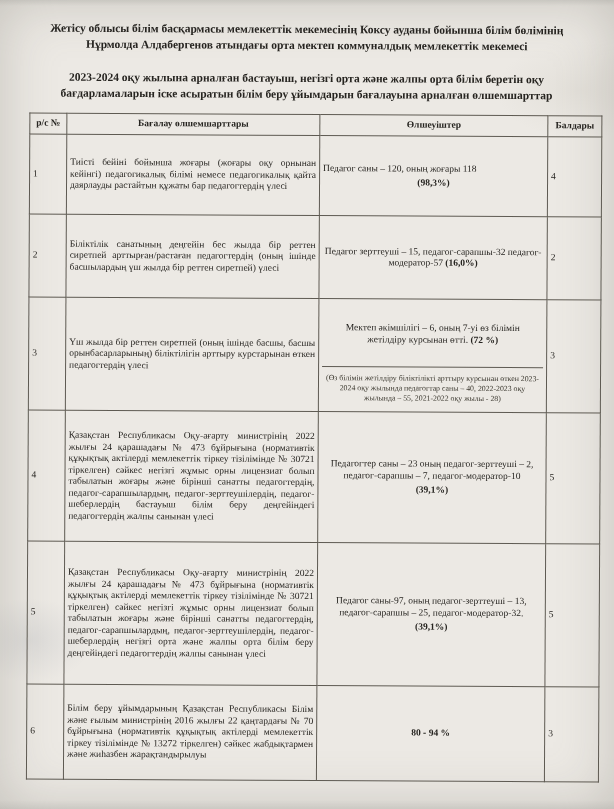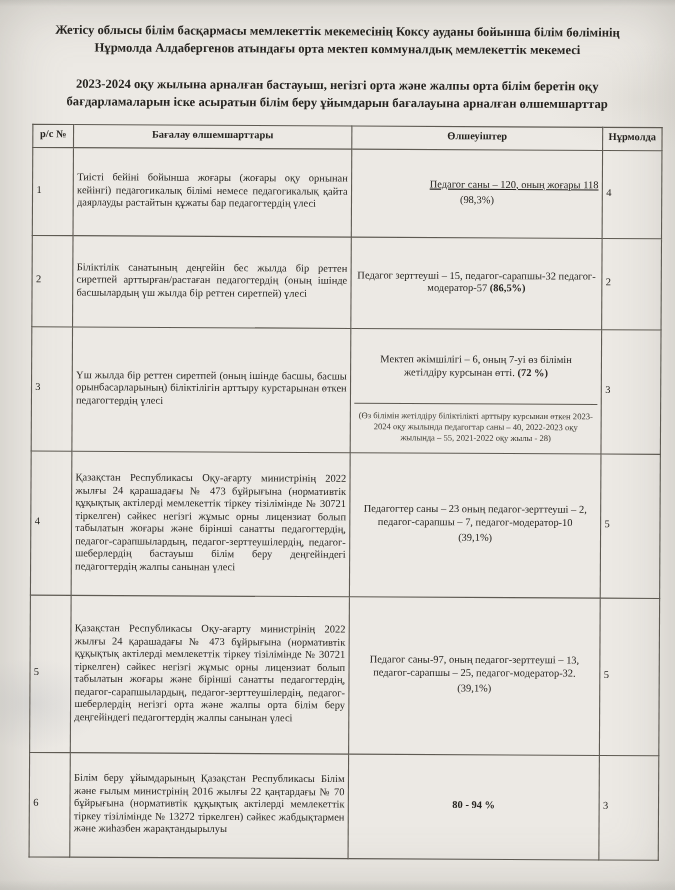--- a/index.html
+++ b/index.html
@@ -69,21 +69,21 @@
     text-align: justify;
     padding: 2px 4px 2px 5px;
   }
   td.meas { text-align: center; padding: 2px 6px; }
   td.score {
     text-align: left;
     padding-left: 4px;
     font-size: 10px;
   }
   .pct { font-weight: bold; }
-  .m-line2 { font-weight: normal; margin-top: 3px; }
+  .m-line2 { font-weight: bold; margin-top: 3px; }
   td.meas-split { padding: 0; vertical-align: top; }
   .m3top {
     height: 66px;
     display: flex; align-items: center; justify-content: center;
     padding: 2px 8px;
     border-bottom: 1px solid #5e5a52;
     text-align: center;
     box-sizing: border-box;
   }
   .m3note {
@@ -121,39 +121,39 @@
       <col style="width:253px">
       <col style="width:228px">
       <col style="width:54px">
     </colgroup>
 
     <tbody>
         <tr>
       <th class="hdr">р/с №</th>
       <th class="hdr">Бағалау өлшемшарттары</th>
       <th class="hdr">Өлшеуіштер</th>
-      <th class="hdr">Нұрмолда</th>
+      <th class="hdr">Балдары</th>
     </tr>
 
     <tr class="r1">
       <td class="num">1</td>
       <td class="crit">Тиісті бейіні бойынша жоғары (жоғары оқу орнынан кейінгі) педагогикалық білімі немесе педагогикалық қайта даярлауды растайтын құжаты бар педагогтердің үлесі</td>
       <td class="meas">
-        <div style="text-align:right;text-decoration:underline;">Педагог саны – 120, оның жоғары 118</div>
+        <div style="text-align:left;">Педагог саны – 120, оның жоғары 118</div>
         <div class="m-line2">(98,3%)</div>
       </td>
       <td class="score">4</td>
     </tr>
 
     <tr class="r2">
       <td class="num">2</td>
       <td class="crit">Біліктілік санатының деңгейін бес жылда бір реттен сиретпей арттырған/растаған педагогтердің (оның ішінде басшылардың үш жылда бір реттен сиретпей) үлесі</td>
       <td class="meas meas-left">
         <span>Педагог зерттеуші – 15, педагог-сарапшы-32 педагог-модератор-57</span>
-        <span class="pct">(86,5%)</span>
+        <span class="pct">(16,0%)</span>
       </td>
       <td class="score">2</td>
     </tr>
 
     <tr class="r3">
       <td class="num">3</td>
       <td class="crit">Үш жылда бір реттен сиретпей (оның ішінде басшы, басшы орынбасарларының) біліктілігін арттыру курстарынан өткен педагогтердің үлесі</td>
       <td class="meas-split">
         <div class="m3top">
           <div>

